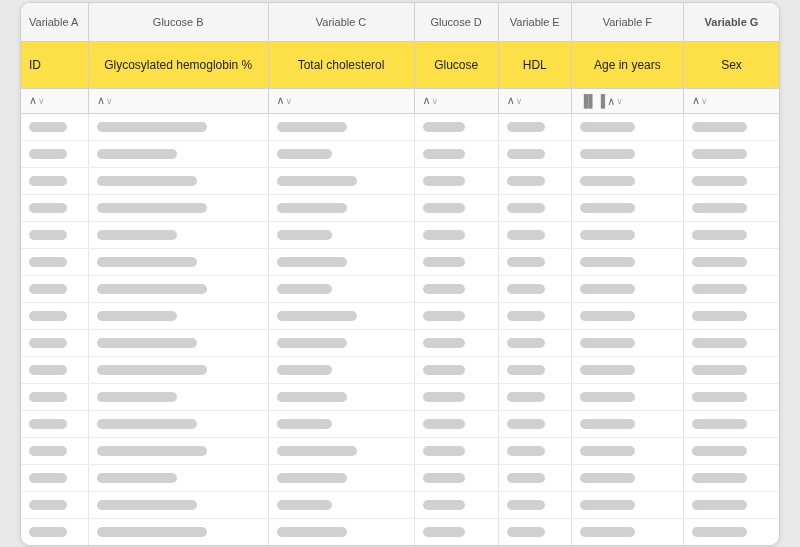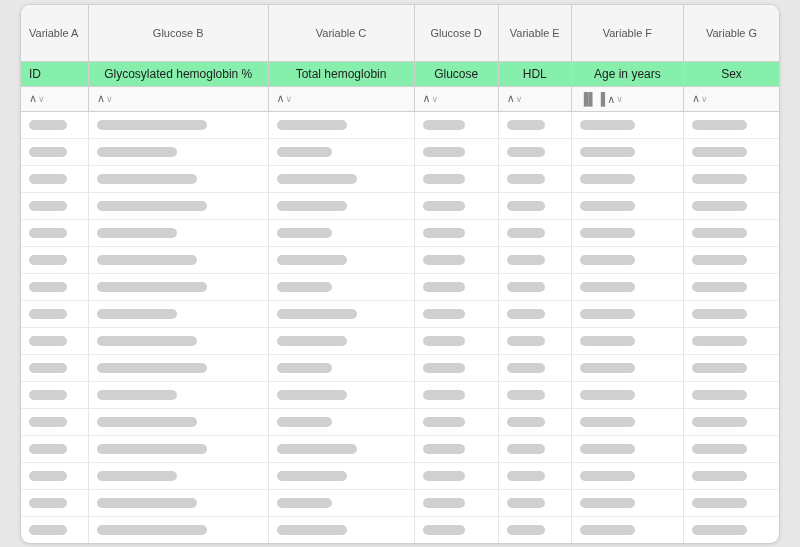--- a/index.html
+++ b/index.html
@@ -25,35 +25,35 @@
       border-collapse: collapse;
     }
     
     .var-header-row th {
       background: #f5f5f5;
       border-bottom: 1px solid #d0d0d0;
       border-right: 1px solid #d0d0d0;
       font-size: 11px;
       color: #555;
       font-weight: 400;
-      padding: 22px 8px;
+      padding: 13px 8px;
       text-align: center;
     }
-    .var-header-row th:last-child { border-right: none; }
+    .var-header-row th:last-child { border-right: none; font-weight: bold; }
     .var-header-row th:first-child { text-align: left; }
 
     
     .field-header-row th {
-      background: #86efac;
+      background: #fde047;
       border-bottom: 1px solid #d0d0d0;
       border-right: 1px solid #d0d0d0;
       font-size: 12px;
       color: #222;
       font-weight: 500;
-      padding: 5px 8px;
+      padding: 16px 8px;
       text-align: center;
     }
     .field-header-row th:first-child { text-align: left; }
     .field-header-row th:last-child { border-right: none; }
 
     
     .filter-row td {
       background: #f9f9f9;
       border-bottom: 1px solid #d0d0d0;
       border-right: 1px solid #d0d0d0;
@@ -137,21 +137,21 @@
         <th>Variable C</th>
         <th>Glucose D</th>
         <th>Variable E</th>
         <th>Variable F</th>
         <th>Variable G</th>
       </tr>
 
       <tr class="field-header-row">
         <th>ID</th>
         <th>Glycosylated hemoglobin %</th>
-        <th>Total hemoglobin</th>
+        <th>Total cholesterol</th>
         <th>Glucose</th>
         <th>HDL</th>
         <th>Age in years</th>
         <th>Sex</th>
       </tr>
 
       <tr class="filter-row">
         <td><span class="sort-icon">∧<span style="font-size:9px;color:#aaa;">∨</span></span></td>
         <td><span class="sort-icon">∧<span style="font-size:9px;color:#aaa;">∨</span></span></td>
         <td><span class="sort-icon">∧<span style="font-size:9px;color:#aaa;">∨</span></span></td>

